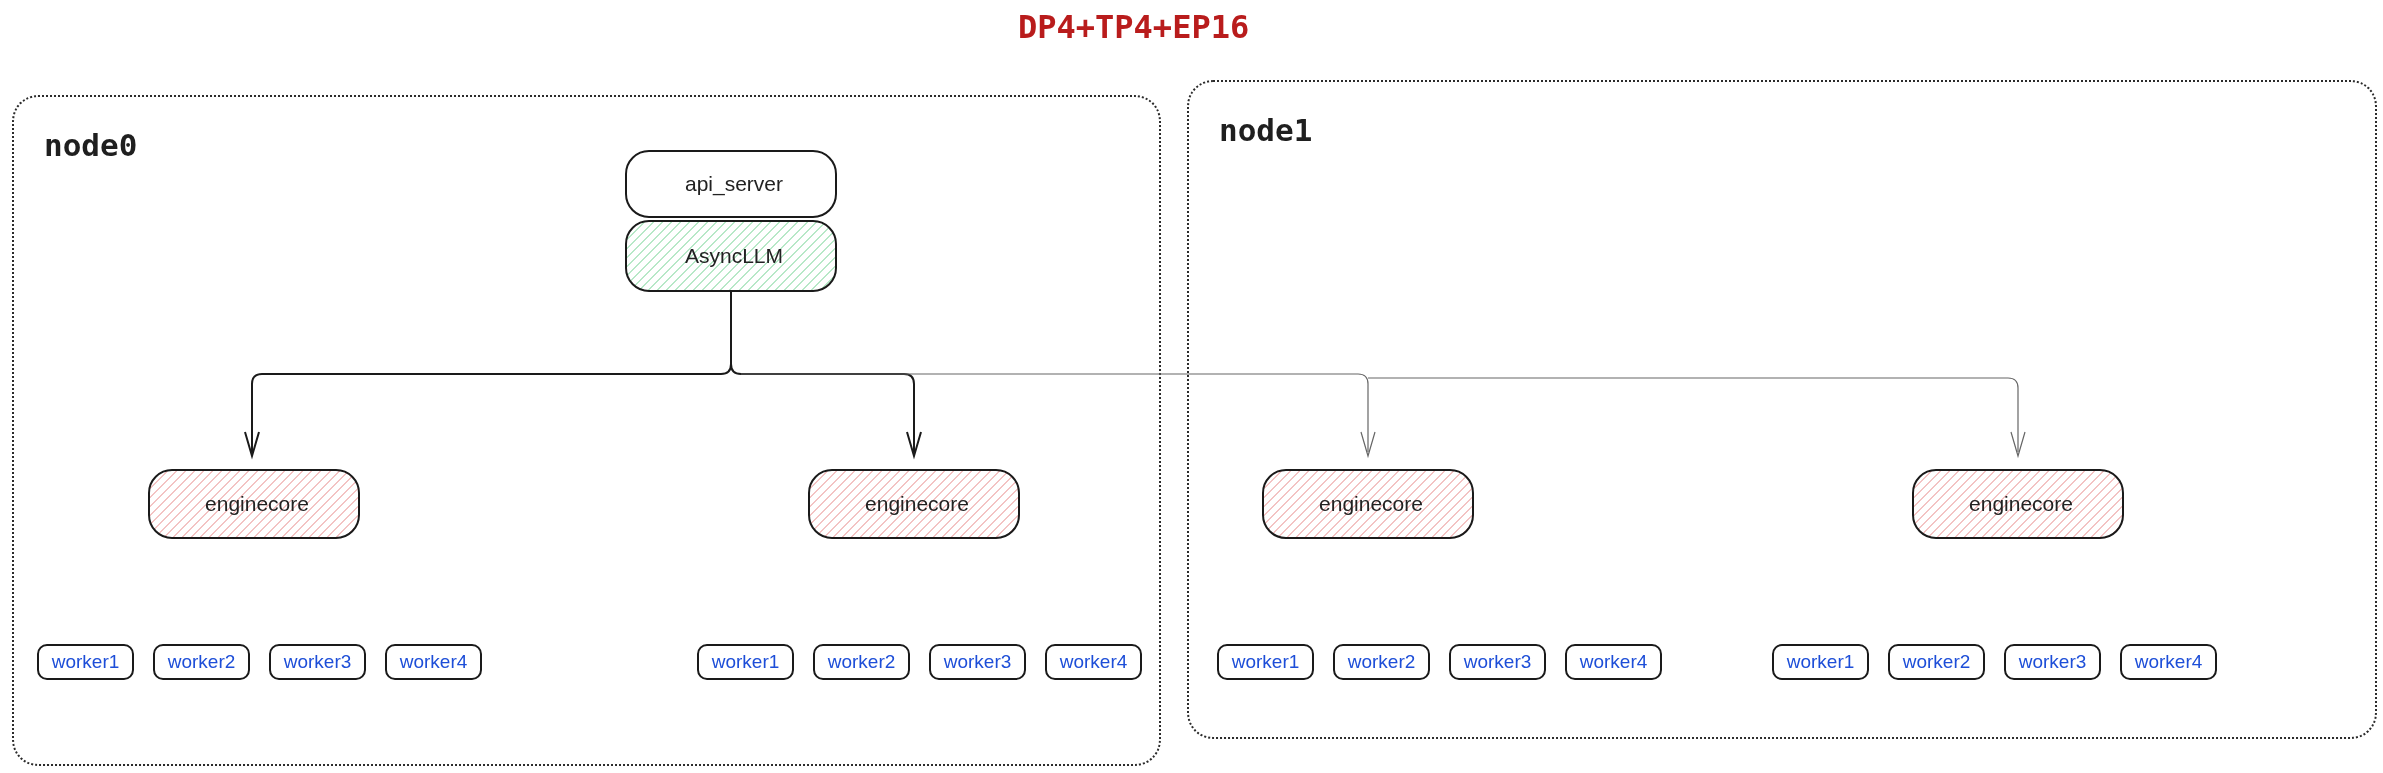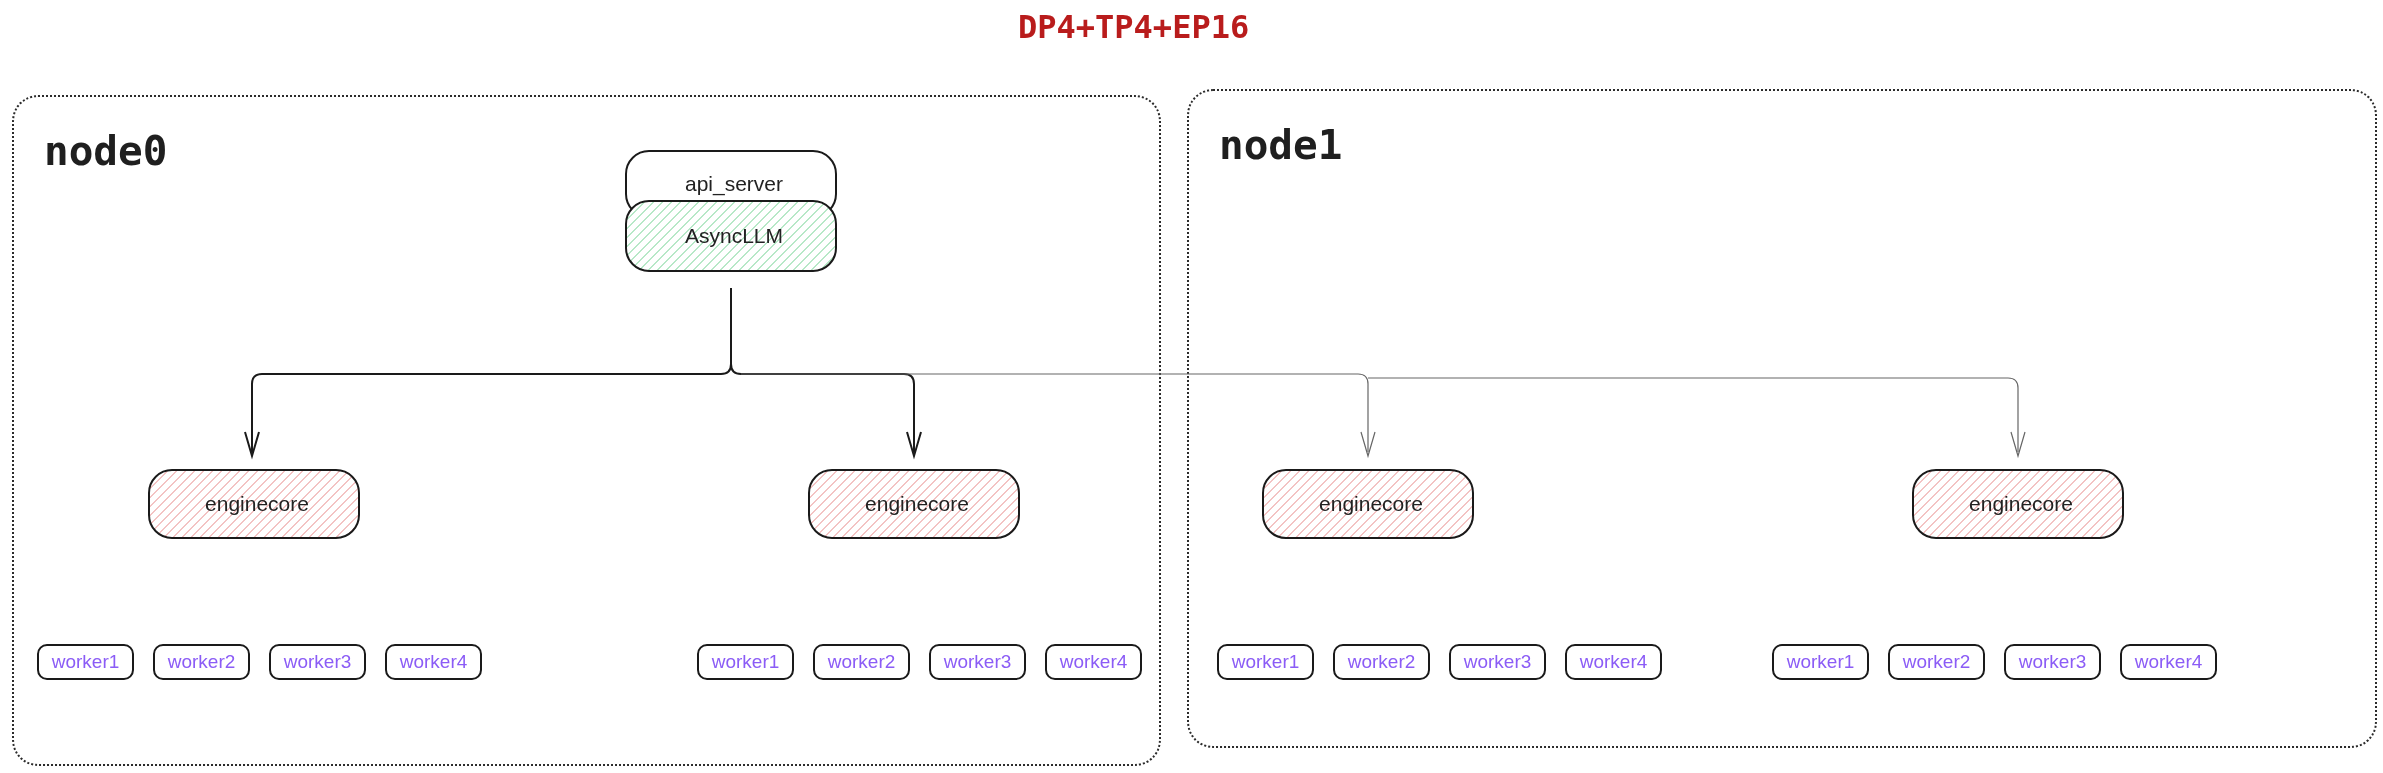--- a/index.html
+++ b/index.html
@@ -9,34 +9,34 @@
   }
   .title{
     position:absolute;left:1018px;top:8px;
     font-family:"DejaVu Sans Mono","Liberation Mono",monospace;
     font-size:32px;font-weight:bold;color:#b91c1c;letter-spacing:0px;white-space:nowrap;
   }
   .node{
     position:absolute;border:2.6px dotted #2b2b2b;border-radius:26px;background:transparent;
   }
   #node0{left:12px;top:95px;width:1145px;height:667px;}
-  #node1{left:1187px;top:89px;width:1186px;height:655px;text-decoration:underline;}
+  #node1{left:1187px;top:80px;width:1186px;height:655px;text-decoration:underline;}
   .node-label{
     position:absolute;left:30px;top:30px;
     font-family:"DejaVu Sans Mono","Liberation Mono",monospace;
-    font-size:41px;font-weight:bold;color:#1f1f1f;white-space:nowrap;
+    font-size:31px;font-weight:bold;color:#1f1f1f;white-space:nowrap;
   }
   .box{
     position:absolute;box-sizing:border-box;border:2px solid #1a1a1a;border-radius:24px;
     display:flex;align-items:center;justify-content:center;
     font-size:21px;color:#222;background:#ffffff;z-index:3;white-space:nowrap;padding-left:6px;
   }
   #api-server{left:625px;top:150px;width:212px;height:68px;}
   #async-llm{
-    left:625px;top:200px;width:212px;height:72px;
+    left:625px;top:220px;width:212px;height:72px;
     background:repeating-linear-gradient(135deg,#ffffff 0px,#ffffff 5px,#b7e8c7 5px,#b7e8c7 6.4px);
   }
   .enginecore{
     width:212px;height:70px;top:461px;
     background:repeating-linear-gradient(135deg,#ffffff 0px,#ffffff 5px,#f3c3c3 5px,#f3c3c3 6.4px);
     margin-top:8px;
   }
   #enginecore-0{left:148px;}
   #enginecore-1{left:808px;}
   #enginecore-2{left:1262px;}
@@ -44,21 +44,21 @@
   .worker-row{
     position:absolute;top:644px;display:flex;gap:19px;z-index:3;
   }
   #worker-row-0{left:37px;}
   #worker-row-1{left:697px;}
   #worker-row-2{left:1217px;}
   #worker-row-3{left:1772px;}
   .worker{
     box-sizing:border-box;width:97px;height:36px;border:2px solid #1a1a1a;border-radius:10px;
     background:#ffffff;display:flex;align-items:center;justify-content:center;
-    font-size:19px;color:#8b5cf6;white-space:nowrap;
+    font-size:19px;color:#1d4ed8;white-space:nowrap;
   }
   #connector-svg{position:absolute;left:0;top:0;z-index:2;pointer-events:none;}
 </style>
 </head>
 <body>
 
 <div id="stage">
 
   <div class="title">DP4+TP4+EP16</div>
 

